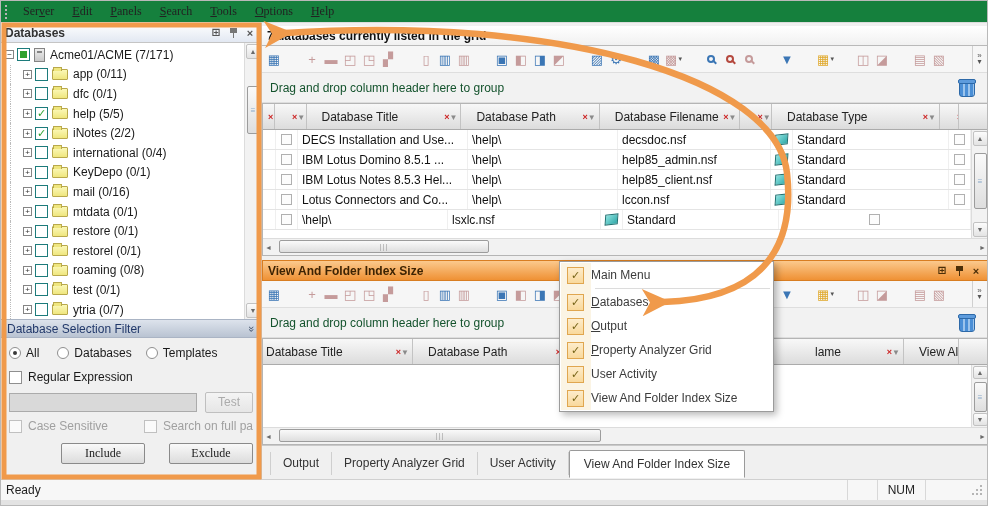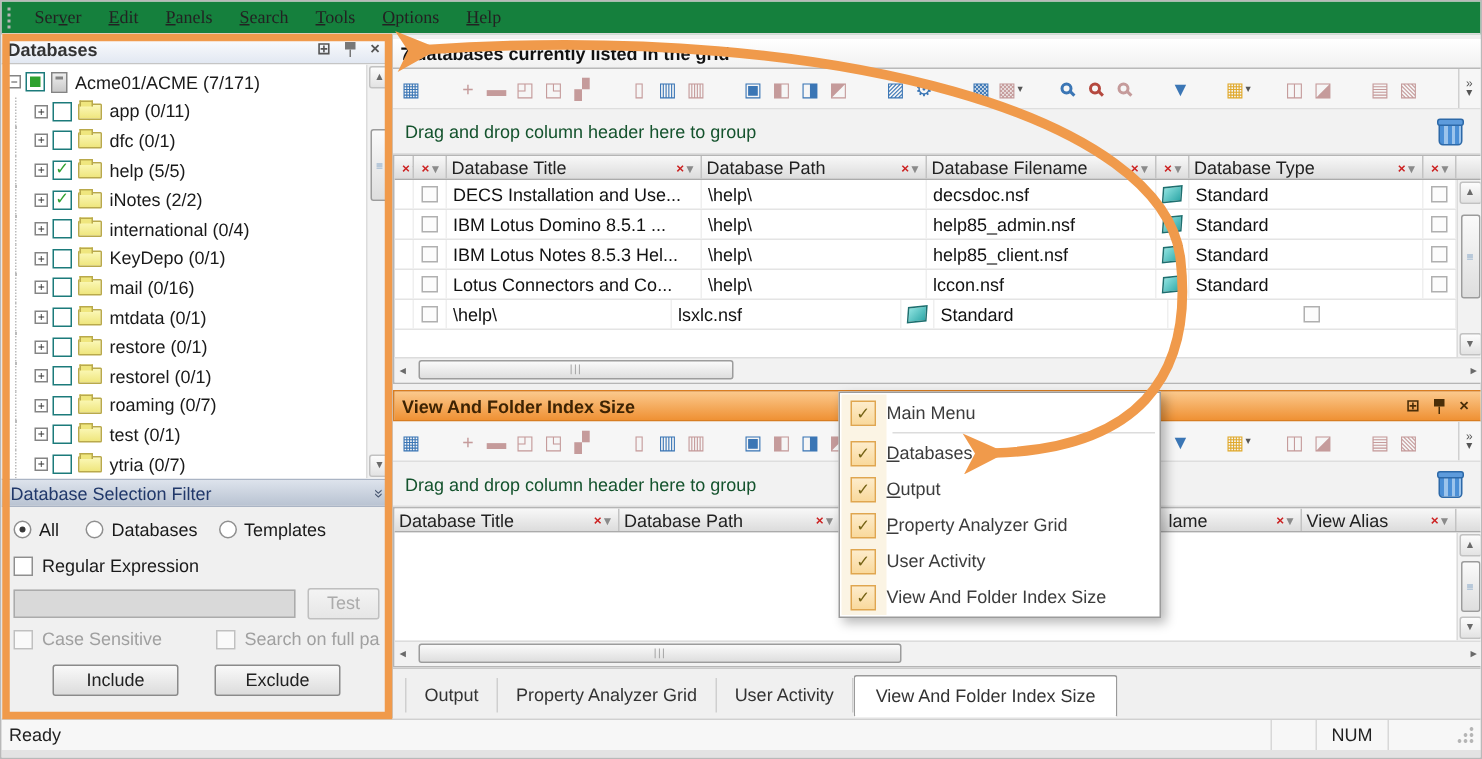--- a/index.html
+++ b/index.html
@@ -49,21 +49,21 @@
   .radio.sel::after{content:"";position:absolute;left:3px;top:3px;width:4px;height:4px;border-radius:50%;background:#3a3a3a;}
   .radiolbl{}
   .ckrow{display:flex;align-items:center;margin-bottom:8px;}
   .ck{width:13px;height:13px;border:1px solid #8f8f8f;background:#fff;margin-right:6px;flex:none;}
   .ck.dis{border-color:#c0c0c0;background:#fafafa;}
   .dislbl{color:#a0a0a0;}
   .inprow{display:flex;align-items:center;margin-bottom:6px;}
   .txtinput{flex:1;height:19px;background:#d9d9d9;border:1px solid #ababab;margin-right:8px;}
   .btn{height:21px;background:linear-gradient(#f9f9f9,#dcdcdc);border:1px solid #8a8a8a;border-radius:2px;text-align:center;line-height:19px;padding:0 12px;color:#222;}
   .btn.dis{color:#ababab;border-color:#bfbfbf;background:linear-gradient(#f4f4f4,#e6e6e6);}
-  .btnrow{display:flex;justify-content:center;gap:24px;margin-top:10px;}
+  .btnrow{display:flex;justify-content:flex-end;gap:24px;margin-top:10px;font-family:Liberation Serif, serif;}
   .btnrow .btn{width:84px;}
 
   
   .rightside{position:absolute;left:261px;top:22px;width:727px;height:456px;display:flex;flex-direction:column;background:#f0f0f0;padding-top:3px;}
   .paneltitle{height:20px;background:linear-gradient(#ffffff,#f1f1f1);border-bottom:1px solid #b9b9b9;font-weight:bold;color:#111;display:flex;align-items:center;padding:0 5px;}
   .toolbar{height:27px;background:#f6f6f6;border-bottom:1px solid #dedede;display:flex;align-items:center;padding:0 3px;overflow:hidden;}
   .ticon{width:19px;height:18px;display:flex;align-items:center;justify-content:center;font-size:13px;flex:none;}
   .ticon .glyph{line-height:1;}
   .ticon:not(.mag) .magicon{display:none;}
   .magicon{width:8px;height:8px;border:2px solid currentColor;border-radius:50%;position:relative;display:inline-block;}
@@ -76,21 +76,21 @@
   .tbspring{flex:1;}
   .tbmore{width:14px;border-left:1px solid #d0d0d0;display:flex;flex-direction:column;align-items:center;justify-content:center;color:#555;font-size:8px;line-height:6px;height:100%;}
 
   .groupbar{height:30px;background:#f2f2f2;border-bottom:1px solid #dedede;display:flex;align-items:center;padding:0 8px;color:#14532d;}
   .groupbar .sp{flex:1;}
   .trash{width:16px;height:18px;position:relative;margin-right:6px;}
   .trash::before{content:"";position:absolute;left:0;right:0;top:3px;bottom:0;background:repeating-linear-gradient(90deg,#4b8fd6 0 3px,#9cc4ec 3px 5px);border:1px solid #2d69a8;border-radius:2px 2px 3px 3px;}
   .trash::after{content:"";position:absolute;left:-1px;right:-1px;top:0;height:3px;background:#5d9bdc;border:1px solid #2d69a8;border-radius:2px;}
 
   .grid{border:1px solid #b5b5b5;background:#fff;display:flex;flex-direction:column;overflow:hidden;}
-  .ghead{display:flex;height:16px;background:linear-gradient(#f8f8f8,#dcdcdc);border-bottom:1px solid #ababab;flex:none;}
+  .ghead{display:flex;height:26px;background:linear-gradient(#f8f8f8,#dcdcdc);border-bottom:1px solid #ababab;flex:none;gap:12px;}
   .hcell{border-right:1px solid #c3c3c3;display:flex;align-items:center;padding:0 3px;color:#222;overflow:hidden;white-space:nowrap;}
   .hcell .sp{flex:1;}
   .flt{flex:none;display:inline-flex;align-items:flex-end;margin-left:2px;}
   .flt::before{content:"×";color:#cc2222;font-weight:bold;font-size:9px;margin-right:0px;}
   .flt::after{content:"▼";color:#8a8a8a;font-size:8px;}
   .gbody{display:flex;flex:1;overflow:hidden;}
   .rowsarea{flex:1;overflow:hidden;}
   .grow{display:flex;height:20px;border-bottom:1px solid #e4e4e4;align-items:center;}
   .gcell{border-right:1px solid #efefef;height:100%;display:flex;align-items:center;padding:0 4px;overflow:hidden;white-space:nowrap;color:#111;}
   .rowck{width:11px;height:11px;border:1px solid #b0b0b0;background:#fcfcfc;margin:auto;}
@@ -289,21 +289,21 @@
               <span>restorel  (0/1)</span>
             </div>
 
             <div class="trow">
               <span class="indent"></span>
               <span style="display:flex;align-items:center;">
                 <span class="expander">+</span>
               </span>
               <span class="cb"></span>
               <span class="kindico folder foldico"></span>
-              <span>roaming  (0/7)</span>
+              <span>roaming  (0/8)</span>
             </div>
 
             <div class="trow">
               <span class="indent"></span>
               <span style="display:flex;align-items:center;">
                 <span class="expander">+</span>
               </span>
               <span class="cb"></span>
               <span class="kindico folder foldico"></span>
               <span>test  (0/1)</span>

